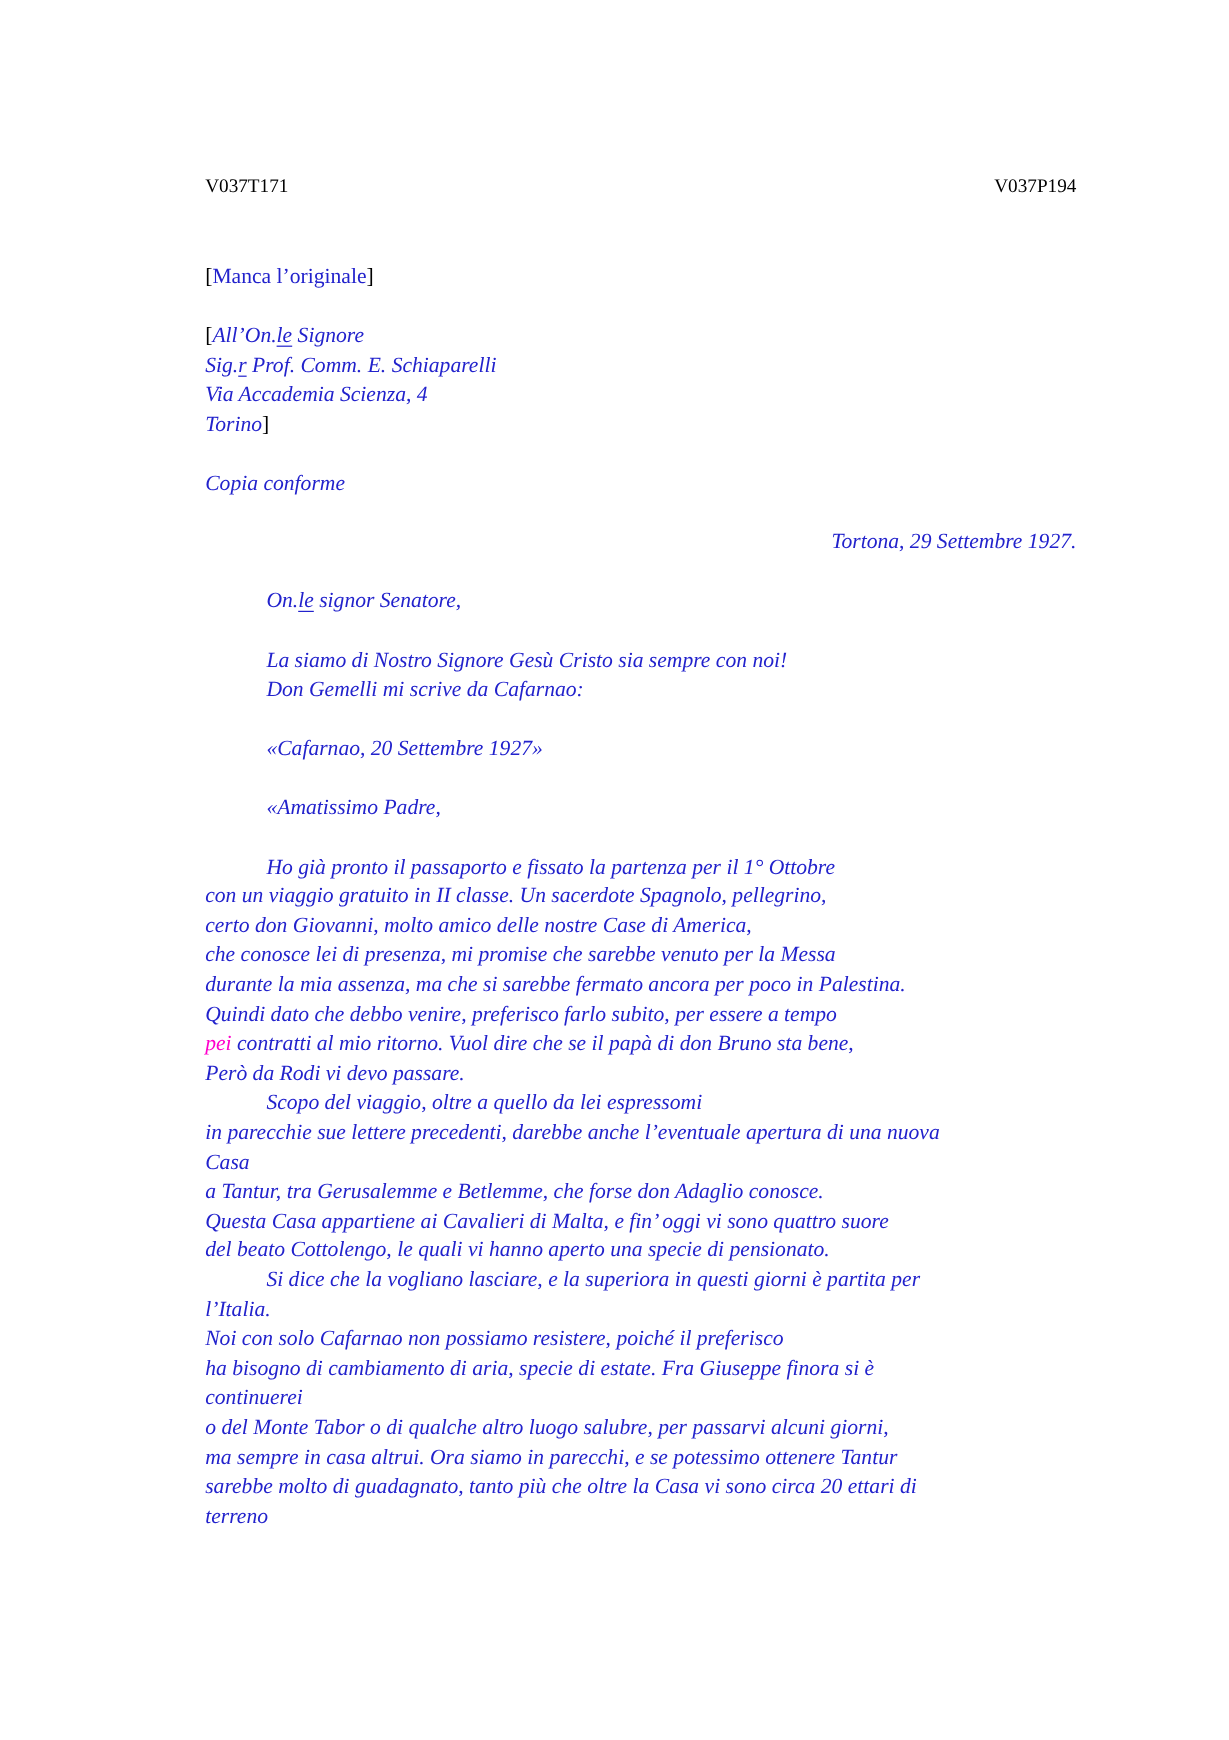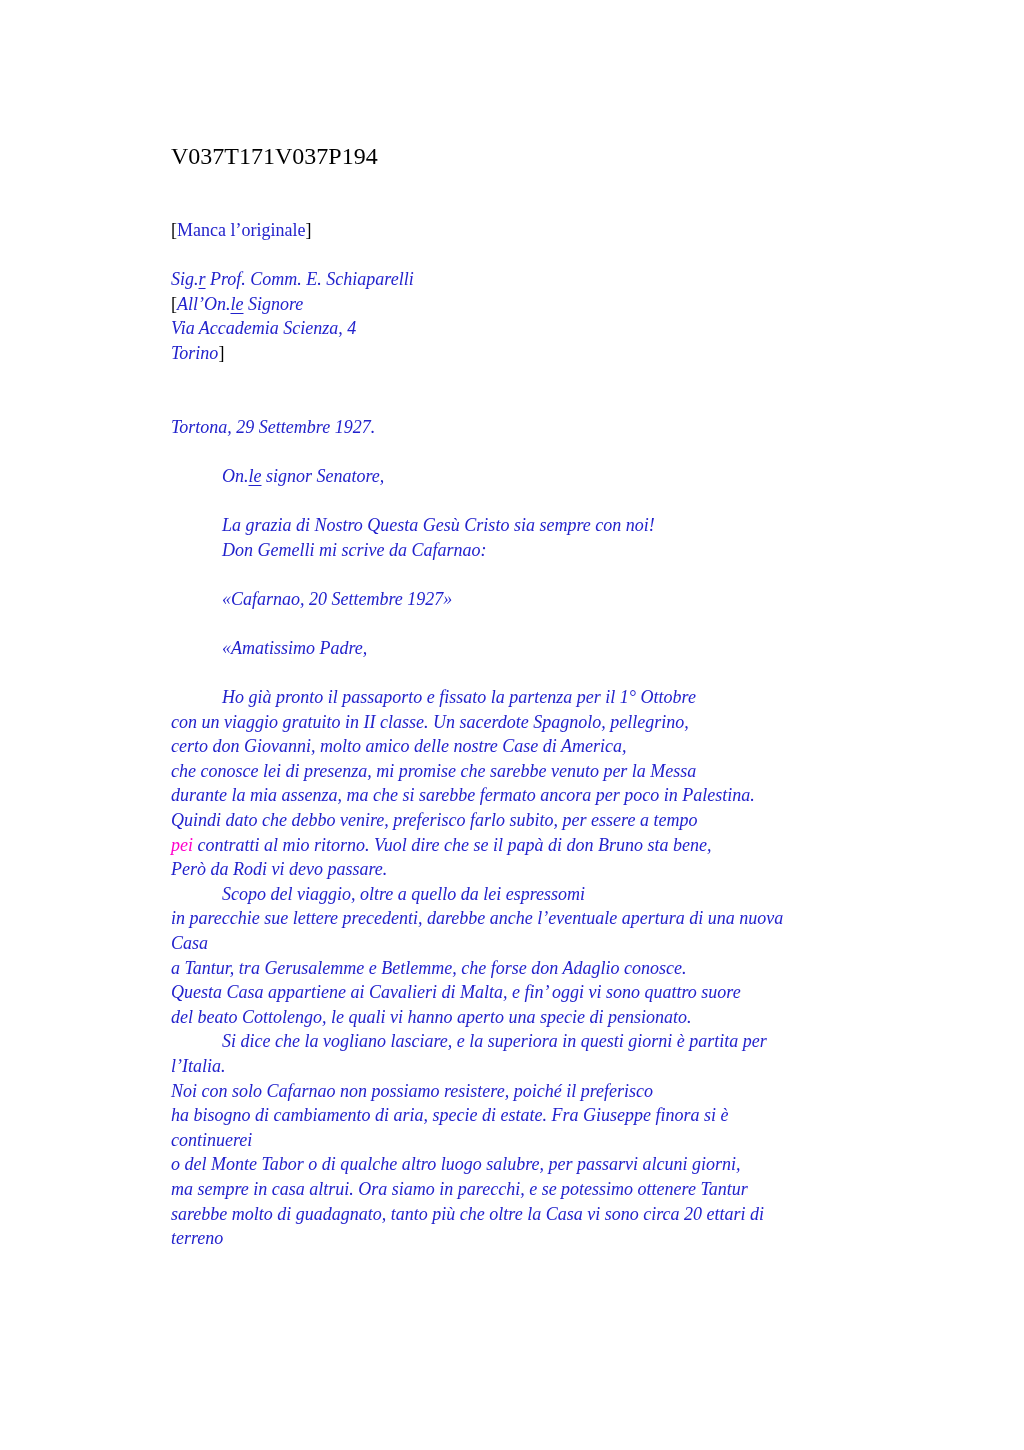--- a/index.html
+++ b/index.html
@@ -13,33 +13,34 @@
     height: 1450px;
     background: #ffffff;
     overflow: hidden;
     font-family: "Liberation Serif", "DejaVu Serif", serif;
   }
   .content {
     padding: 144px 127px 0 171px;
   }
   .header-row {
     display: flex;
-    font-size: 24px;
+    justify-content: space-between;
+    font-size: 16px;
     line-height: 24.6px;
     color: var(--black, #000000);
     white-space: pre-wrap;
   }
   .line {
     font-size: 18px;
     line-height: 24.6px;
     white-space: pre-wrap;
     color: var(--blue, #2222cc);
   }
   .line.indent { padding-left: 51px; }
-  .line.right  { }
+  .line.right  { text-align: right; }
   .seg-k { color: var(--black, #000000); font-style: normal; }
   .seg-b { color: var(--blue, #2222cc); font-style: normal; }
   .seg-i { color: var(--blue, #2222cc); font-style: italic; }
   .seg-iu {
     color: var(--blue, #2222cc);
     font-style: italic;
     text-decoration: underline;
     text-underline-offset: 3px;
   }
   .seg-m { color: var(--magenta, #ff00cc); font-style: italic; text-align: center; }
@@ -51,31 +52,32 @@
   <div class="content">
     <div class="header-row">
       <span>V037T171</span>
       <span>V037P194</span>
     </div>
     <div id="letter-body">
         <div class="line">&nbsp;</div>
         <div class="line">&nbsp;</div>
         <div class="line"><span class="seg-k">[</span><span class="seg-b">Manca l’originale</span><span class="seg-k">]</span></div>
         <div class="line">&nbsp;</div>
+        <div class="line"><span class="seg-k">[</span><span class="seg-i">All’On.</span><span class="seg-iu">le</span><span class="seg-i"> Signore</span></div>
         <div class="line"><span class="seg-i">Sig.</span><span class="seg-iu">r</span><span class="seg-i"> Prof. Comm. E. Schiaparelli</span></div>
-        <div class="line"><span class="seg-k">[</span><span class="seg-i">All’On.</span><span class="seg-iu">le</span><span class="seg-i"> Signore</span></div>
         <div class="line"><span class="seg-i">Via Accademia Scienza, 4</span></div>
         <div class="line"><span class="seg-i">Torino</span><span class="seg-k">]</span></div>
         <div class="line">&nbsp;</div>
+        <div class="line"><span class="seg-i">Copia conforme</span></div>
         <div class="line">&nbsp;</div>
         <div class="line right"><span class="seg-i">Tortona, 29 Settembre 1927.</span></div>
         <div class="line">&nbsp;</div>
         <div class="line indent"><span class="seg-i">On.</span><span class="seg-iu">le</span><span class="seg-i"> signor Senatore,</span></div>
         <div class="line">&nbsp;</div>
-        <div class="line indent"><span class="seg-i">La grazia di Nostro Questa Gesù Cristo sia sempre con noi!</span></div>
+        <div class="line indent"><span class="seg-i">La siamo di Nostro Signore Gesù Cristo sia sempre con noi!</span></div>
         <div class="line indent"><span class="seg-i">Don Gemelli mi scrive da Cafarnao:</span></div>
         <div class="line">&nbsp;</div>
         <div class="line indent"><span class="seg-i">«Cafarnao, 20 Settembre 1927»</span></div>
         <div class="line">&nbsp;</div>
         <div class="line indent"><span class="seg-i">«Amatissimo Padre,</span></div>
         <div class="line">&nbsp;</div>
         <div class="line indent"><span class="seg-i">Ho già pronto il passaporto e fissato la partenza per il 1° Ottobre</span></div>
         <div class="line"><span class="seg-i">con un viaggio gratuito in II classe. Un sacerdote Spagnolo, pellegrino,</span></div>
         <div class="line"><span class="seg-i">certo don Giovanni, molto amico delle nostre Case di America,</span></div>
         <div class="line"><span class="seg-i">che conosce lei di presenza, mi promise che sarebbe venuto per la Messa</span></div>

